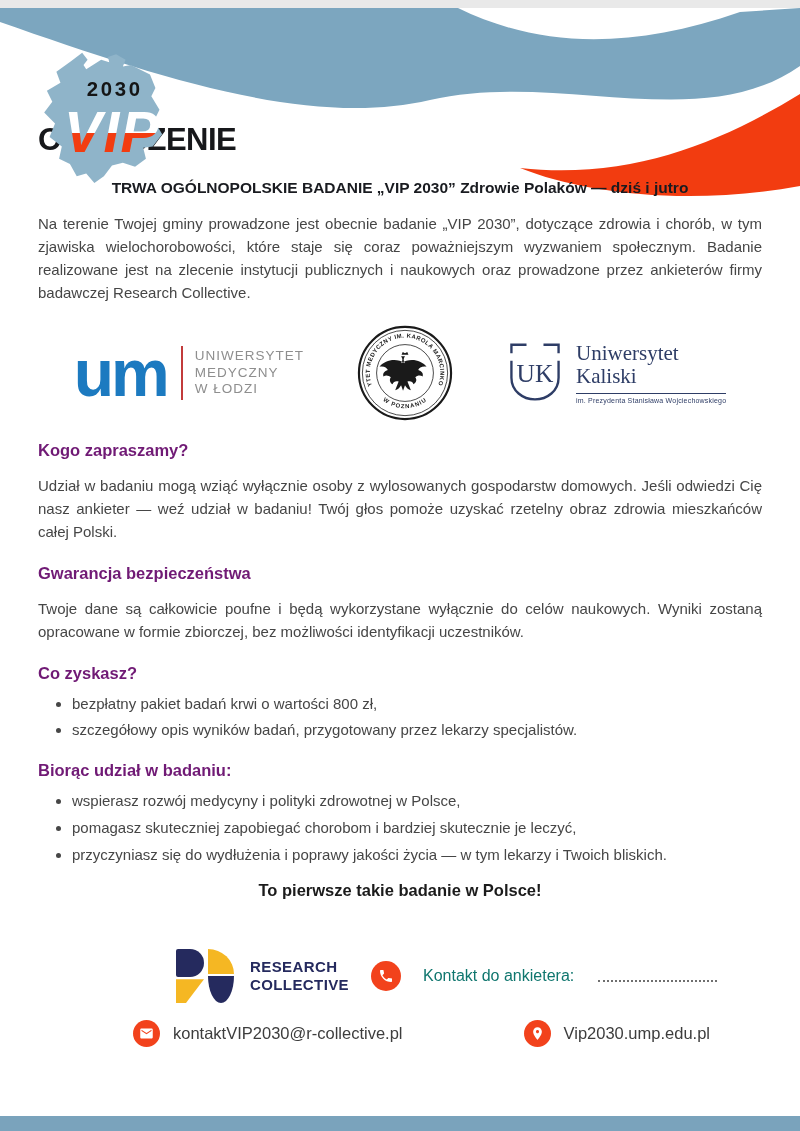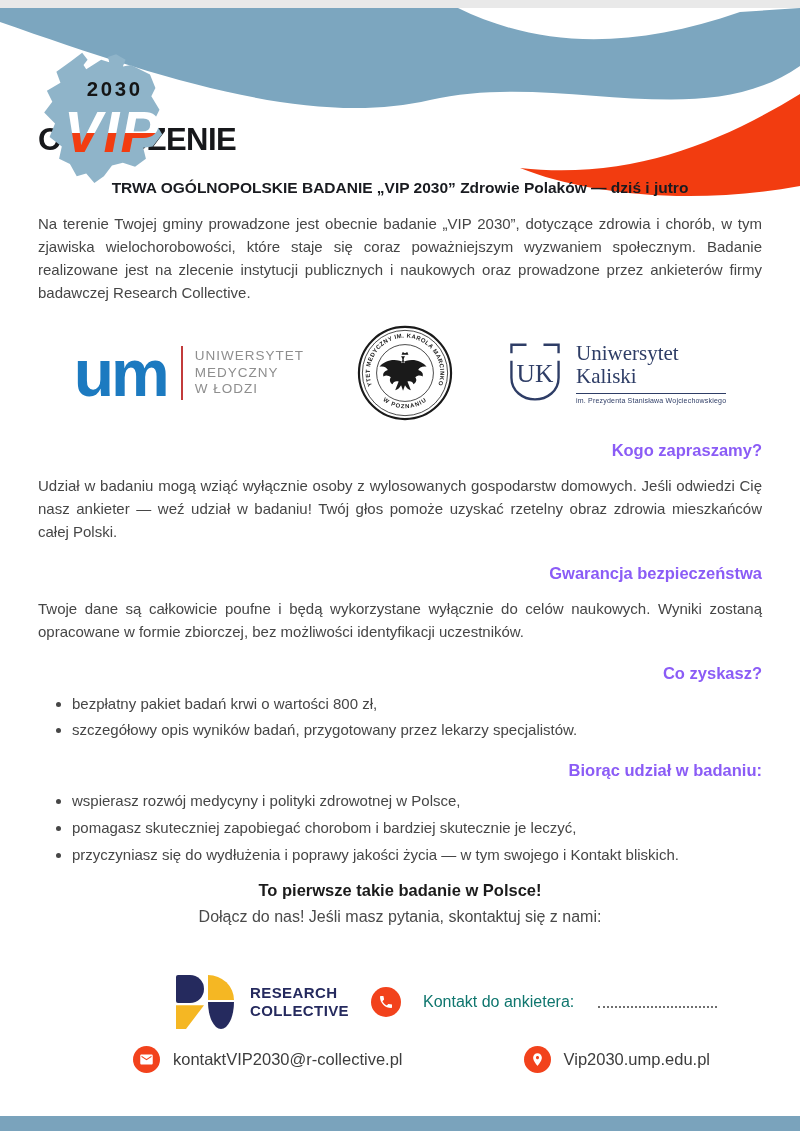--- a/index.html
+++ b/index.html
@@ -36,21 +36,21 @@
   .um-mark { font-size:66px; font-weight:bold; color:#1c7ac0; letter-spacing:-3px; line-height:1; }
   .um-sep  { width:2px; height:54px; background:#c23b3b; margin:0 12px 0 14px; }
   .um-text { font-size:13.5px; letter-spacing:1px; color:#8e8e8e; line-height:1.22; }
   .seal { width:98px; height:98px; }
   .uk-logo { display:flex; align-items:center; gap:12px; }
   .uk-shield { width:58px; height:66px; }
   .uk-name { font-family:"Liberation Serif", serif; font-size:21px; color:#2e3d66; line-height:1.12; }
   .uk-sub  { margin-top:4px; padding-top:3px; border-top:1px solid #2e3d66;
              font-size:7px; color:#2e3d66; letter-spacing:.2px; }
   
-  .sec-h { margin-top:20px; text-align:right; font-size:16.5px; font-weight:bold; color:#8b5cf6; }
+  .sec-h { margin-top:20px; text-align:left; font-size:16.5px; font-weight:bold; color:#701a75; }
   .sec-h.first { margin-top:18px; }
   .bullets { margin-top:10px; padding-left:34px; }
   .bullets li { font-size:15px; color:#464646; line-height:1.45; margin:5px 0; }
   .closing-h { margin-top:16px; text-align:center; font-size:16.5px; font-weight:bold; color:#1b1b1b; }
   .invite { margin-top:8px; text-align:center; font-size:16px; color:#4a4a4a; }
   
   .contact-row {
     margin:48px 45px 0 138px; display:flex; align-items:center; gap:22px; height:56px;
   }
   .rc-logo { display:flex; align-items:center; gap:16px; flex:0 0 auto; }
@@ -159,25 +159,24 @@
     <h2 class="sec-h">Co zyskasz?</h2>
     <ul class="bullets">
       <li>bezpłatny pakiet badań krwi o wartości 800 zł,</li>
       <li>szczegółowy opis wyników badań, przygotowany przez lekarzy specjalistów.</li>
     </ul>
 
     <h2 class="sec-h">Biorąc udział w badaniu:</h2>
     <ul class="bullets">
       <li>wspierasz rozwój medycyny i polityki zdrowotnej w Polsce,</li>
       <li>pomagasz skuteczniej zapobiegać chorobom i bardziej skutecznie je leczyć,</li>
-      <li>przyczyniasz się do wydłużenia i poprawy jakości życia — w tym swojego i Kontakt bliskich.</li>
+      <li>przyczyniasz się do wydłużenia i poprawy jakości życia — w tym lekarzy i Twoich bliskich.</li>
     </ul>
 
     <h2 class="closing-h">To pierwsze takie badanie w Polsce!</h2>
-    <p class="invite">Dołącz do nas! Jeśli masz pytania, skontaktuj się z nami:</p>
 
     <div class="contact-row">
       <div class="rc-logo">
         <div class="rc-mark">
           <div class="rc-r-top"></div>
             <div class="rc-r-bottom"></div>
           <div class="rc-c-top"></div>
             <div class="rc-c-bottom"></div>
         </div>
         <div class="rc-name">

